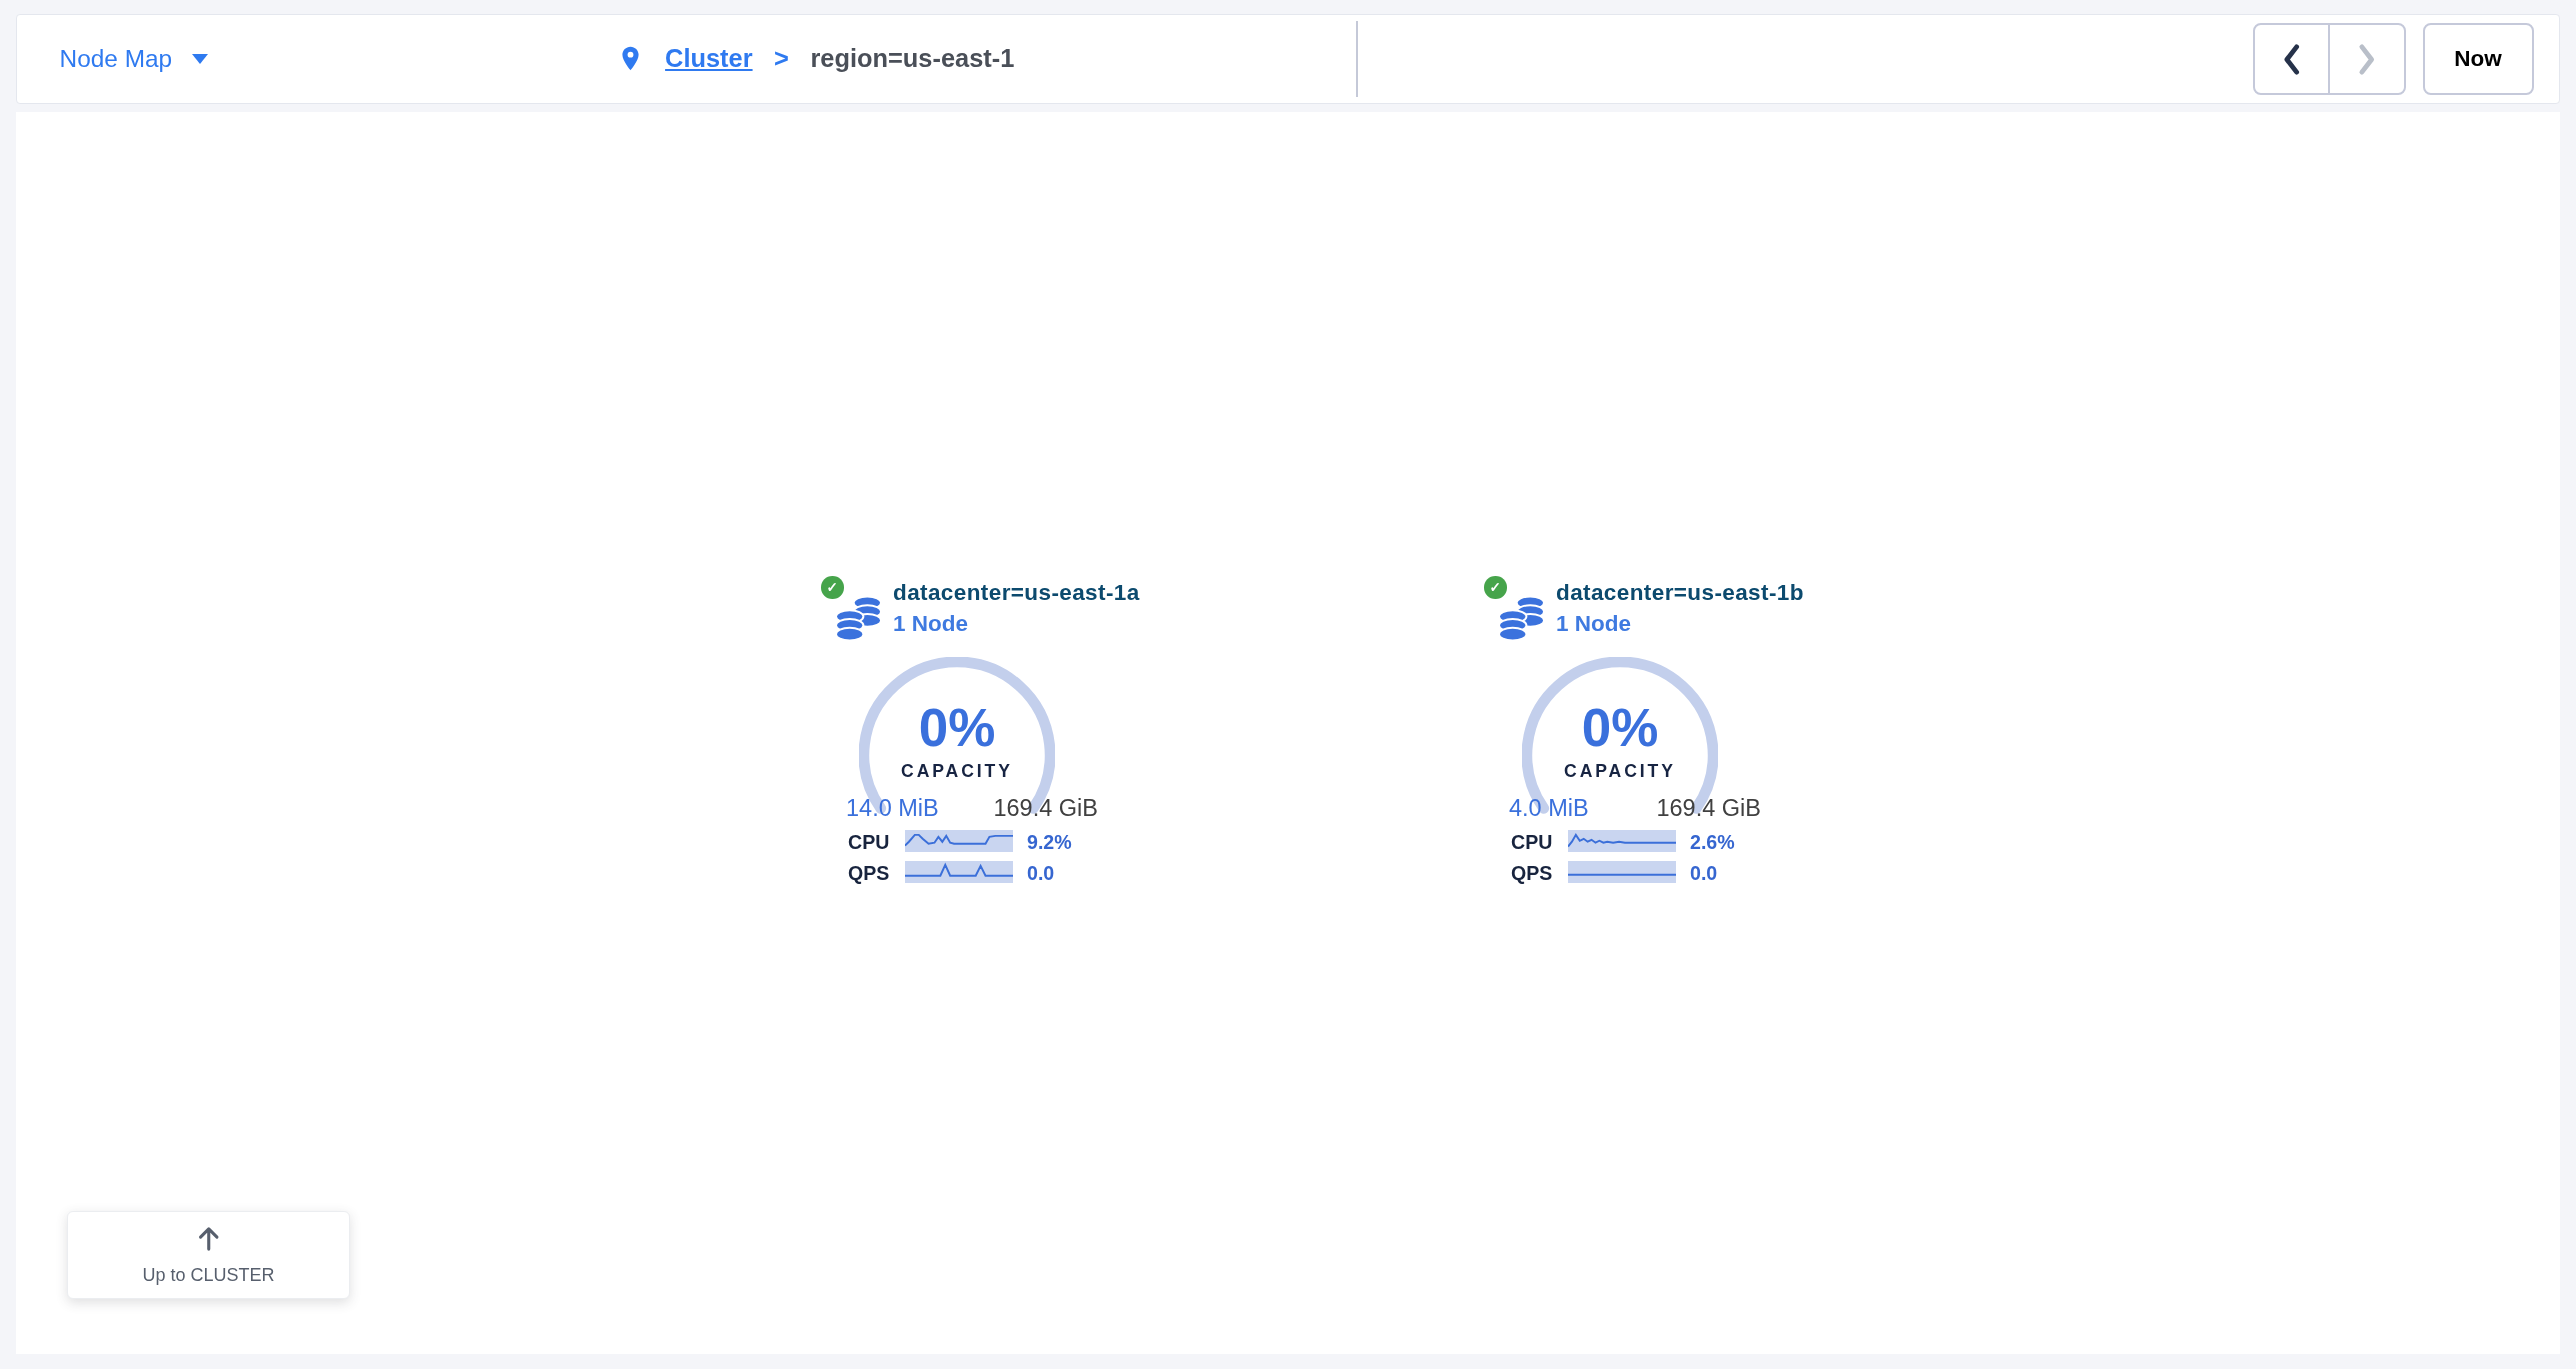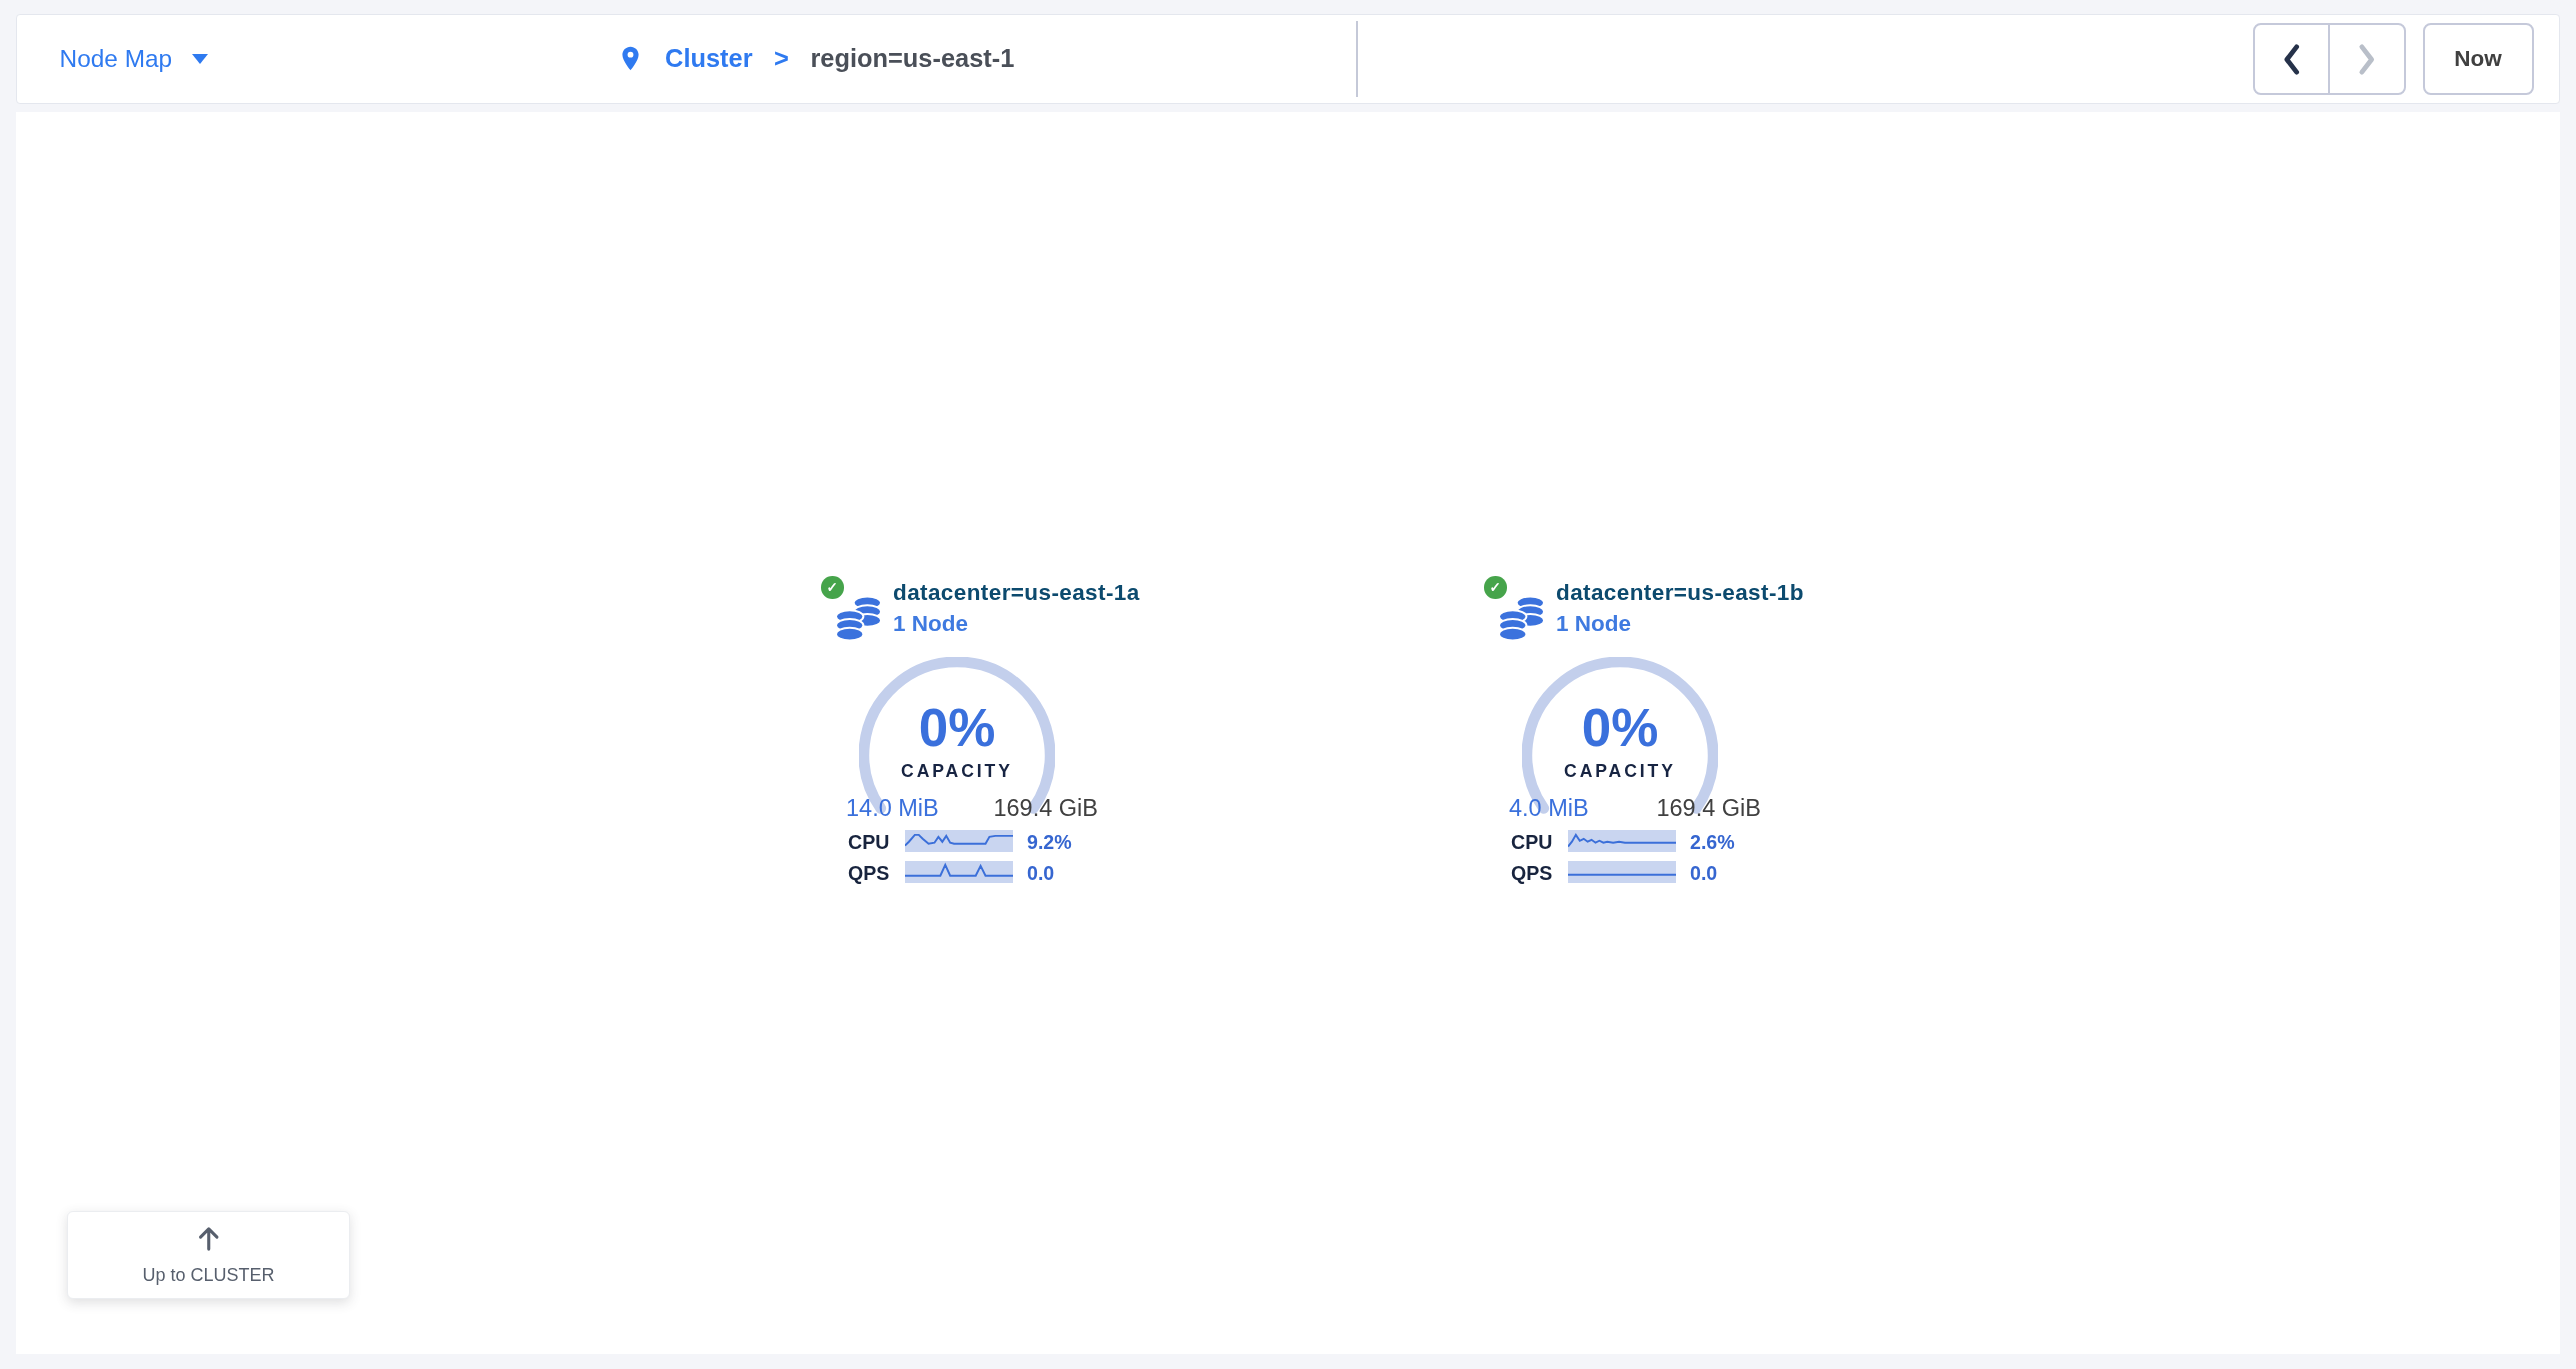--- a/index.html
+++ b/index.html
@@ -7,42 +7,42 @@
   .stage { position:relative; width:2576px; height:1369px; background:#f4f5f9; overflow:hidden;padding-left:32px; }
 
   
   .header { position:absolute; left:15.6px; top:13.7px; width:2544px; height:90px;
             background:#ffffff; border:1px solid #e4e7ee; border-radius:3.9px; }
   .view-select { position:absolute; left:43px; top:0; height:100%; display:flex; align-items:center; gap:19.6px; cursor:pointer; }
   .view-select .label { font-size:24.4px; color:#2f7af0; }
   .caret-down { width:0; height:0; border-left:8.8px solid transparent; border-right:8.8px solid transparent; border-top:10.8px solid #2f7af0; }
 
   .breadcrumb { position:absolute; left:600px; top:0; height:100%; display:flex; align-items:center; gap:21.5px; }
-  .breadcrumb .bc-link { font-size:25.4px; font-weight:600; color:#2f7af0; cursor:pointer; }
+  .breadcrumb .bc-link { font-size:25.4px; font-weight:600; color:#2f7af0; cursor:pointer;text-decoration:underline; }
   .breadcrumb .bc-sep { font-size:25.4px; font-weight:700; color:#2f7af0; }
   .breadcrumb .bc-current { font-size:25.4px; font-weight:600; color:#4a4f58; }
 
   .header-divider { position:absolute; left:1339px; top:6.8px; width:2px; height:76px; background:#c5c9d8; }
 
   .time-select { position:absolute; left:1385px; top:7.8px; width:825px; height:74px;
                  border:2px solid #c5c9da; border-radius:5.9px; background:#fff;
                  display:flex; align-items:center; padding-left:15.6px; cursor:pointer; }
   .time-badge { background:#d8dce8; border-radius:7.8px; padding:10.8px 13.7px; font-size:20.5px; font-weight:700; color:#2c3547; }
   .time-label { margin-left:29px; font-size:25.4px; font-weight:600; color:#242b3a; }
   .time-chevron { position:absolute; right:31px; top:31px; }
 
   .pager { position:absolute; left:2236px; top:8.8px; width:153px; height:72px;
            border:2px solid #c5c9da; border-radius:7.8px; background:#fff; display:flex; }
   .pager-cell { flex:1; display:flex; align-items:center; justify-content:center; cursor:pointer; }
   .pager-cell.prev { border-right:2px solid #c5c9da; }
 
   .now-btn { position:absolute; left:2406px; top:8.8px; width:111px; height:72px;
              border:2px solid #c5c9da; border-radius:7.8px; background:#fff;
              display:flex; align-items:center; justify-content:center;
-             font-size:22.5px; font-weight:700; color:#404040; cursor:pointer; }
+             font-size:22.5px; font-weight:700; color:#000000; cursor:pointer; }
 
   
   .map-panel { position:absolute; left:15.6px; top:112px; width:2544px; height:1242px; background:#ffffff; }
 
   
   .dc-card { position:absolute; top:576px; width:323px; height:337px; cursor:pointer; }
   .dc-card.one { left:821px; }
   .dc-card.two { left:1484px; }
 
   .db-icon { position:absolute; left:13.7px; top:16.6px; }

